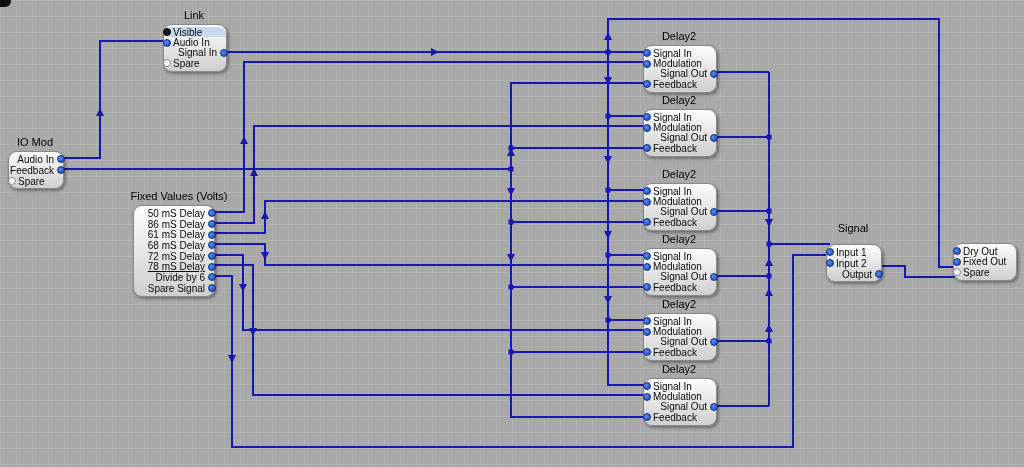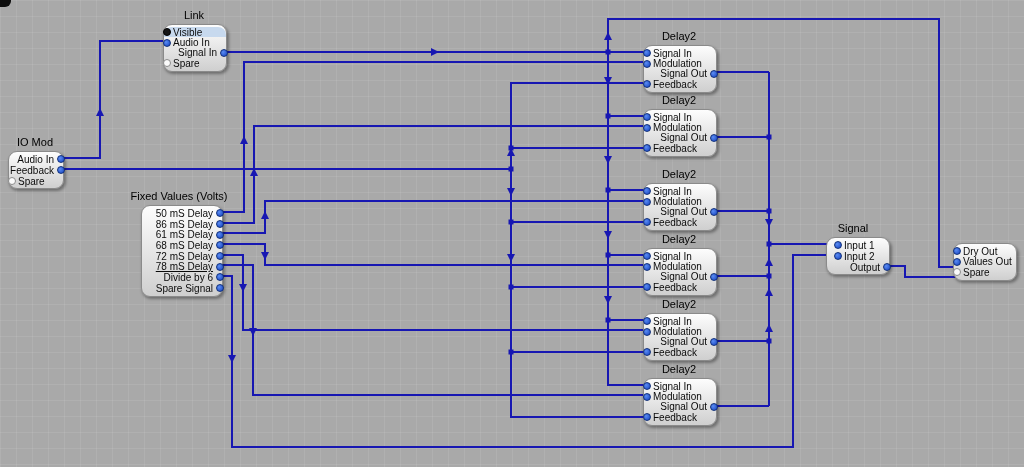--- a/index.html
+++ b/index.html
@@ -146,21 +146,21 @@
           <span>Feedback</span>
         </div>
         <div class="port-row left" style="height: 10.8px;">
           <span class="dot white"></span>
           <span>Spare</span>
         </div>
       </div>
     </div>
     <div class="node">
       <div class="node-title" style="left: 99px; top: 190px;">Fixed Values (Volts)</div>
-      <div class="node-body" style="left: 141px; top: 205px; width: 80px;">
+      <div class="node-body" style="left: 133px; top: 205px; width: 80px;">
         <div class="port-row right" style="height: 10.7px;">
           <span class="dot blue"></span>
           <span>50 mS Delay</span>
         </div>
         <div class="port-row right" style="height: 10.7px;">
           <span class="dot blue"></span>
           <span>86 mS Delay</span>
         </div>
         <div class="port-row right" style="height: 10.7px;">
           <span class="dot blue"></span>
@@ -309,21 +309,21 @@
           <span>Signal Out</span>
         </div>
         <div class="port-row left" style="height: 10.4px;">
           <span class="dot blue"></span>
           <span>Feedback</span>
         </div>
       </div>
     </div>
     <div class="node">
       <div class="node-title" style="left: 773px; top: 222px;">Signal</div>
-      <div class="node-body" style="left: 826px; top: 237px; width: 54px; padding-left: 8px;">
+      <div class="node-body" style="left: 826px; top: 244px; width: 54px;">
         <div class="port-row left" style="height: 10.8px;">
           <span class="dot blue"></span>
           <span>Input 1</span>
         </div>
         <div class="port-row left" style="height: 10.8px;">
           <span class="dot blue"></span>
           <span>Input 2</span>
         </div>
         <div class="port-row right" style="height: 10.8px; align-items: center;">
           <span class="dot blue"></span>
@@ -333,21 +333,21 @@
     </div>
     <div class="node">
       <div class="node-title" style="left: 904px; top: 245px;">IO Mod</div>
       <div class="node-body" style="left: 953px; top: 243px; width: 62px;">
         <div class="port-row left" style="height: 10.6px;">
           <span class="dot blue"></span>
           <span>Dry Out</span>
         </div>
         <div class="port-row left" style="height: 10.6px;">
           <span class="dot blue"></span>
-          <span>Values Out</span>
+          <span>Fixed Out</span>
         </div>
         <div class="port-row left" style="height: 10.6px;">
           <span class="dot white"></span>
           <span>Spare</span>
         </div>
       </div>
     </div>
   </div>
 
 </body></html>

